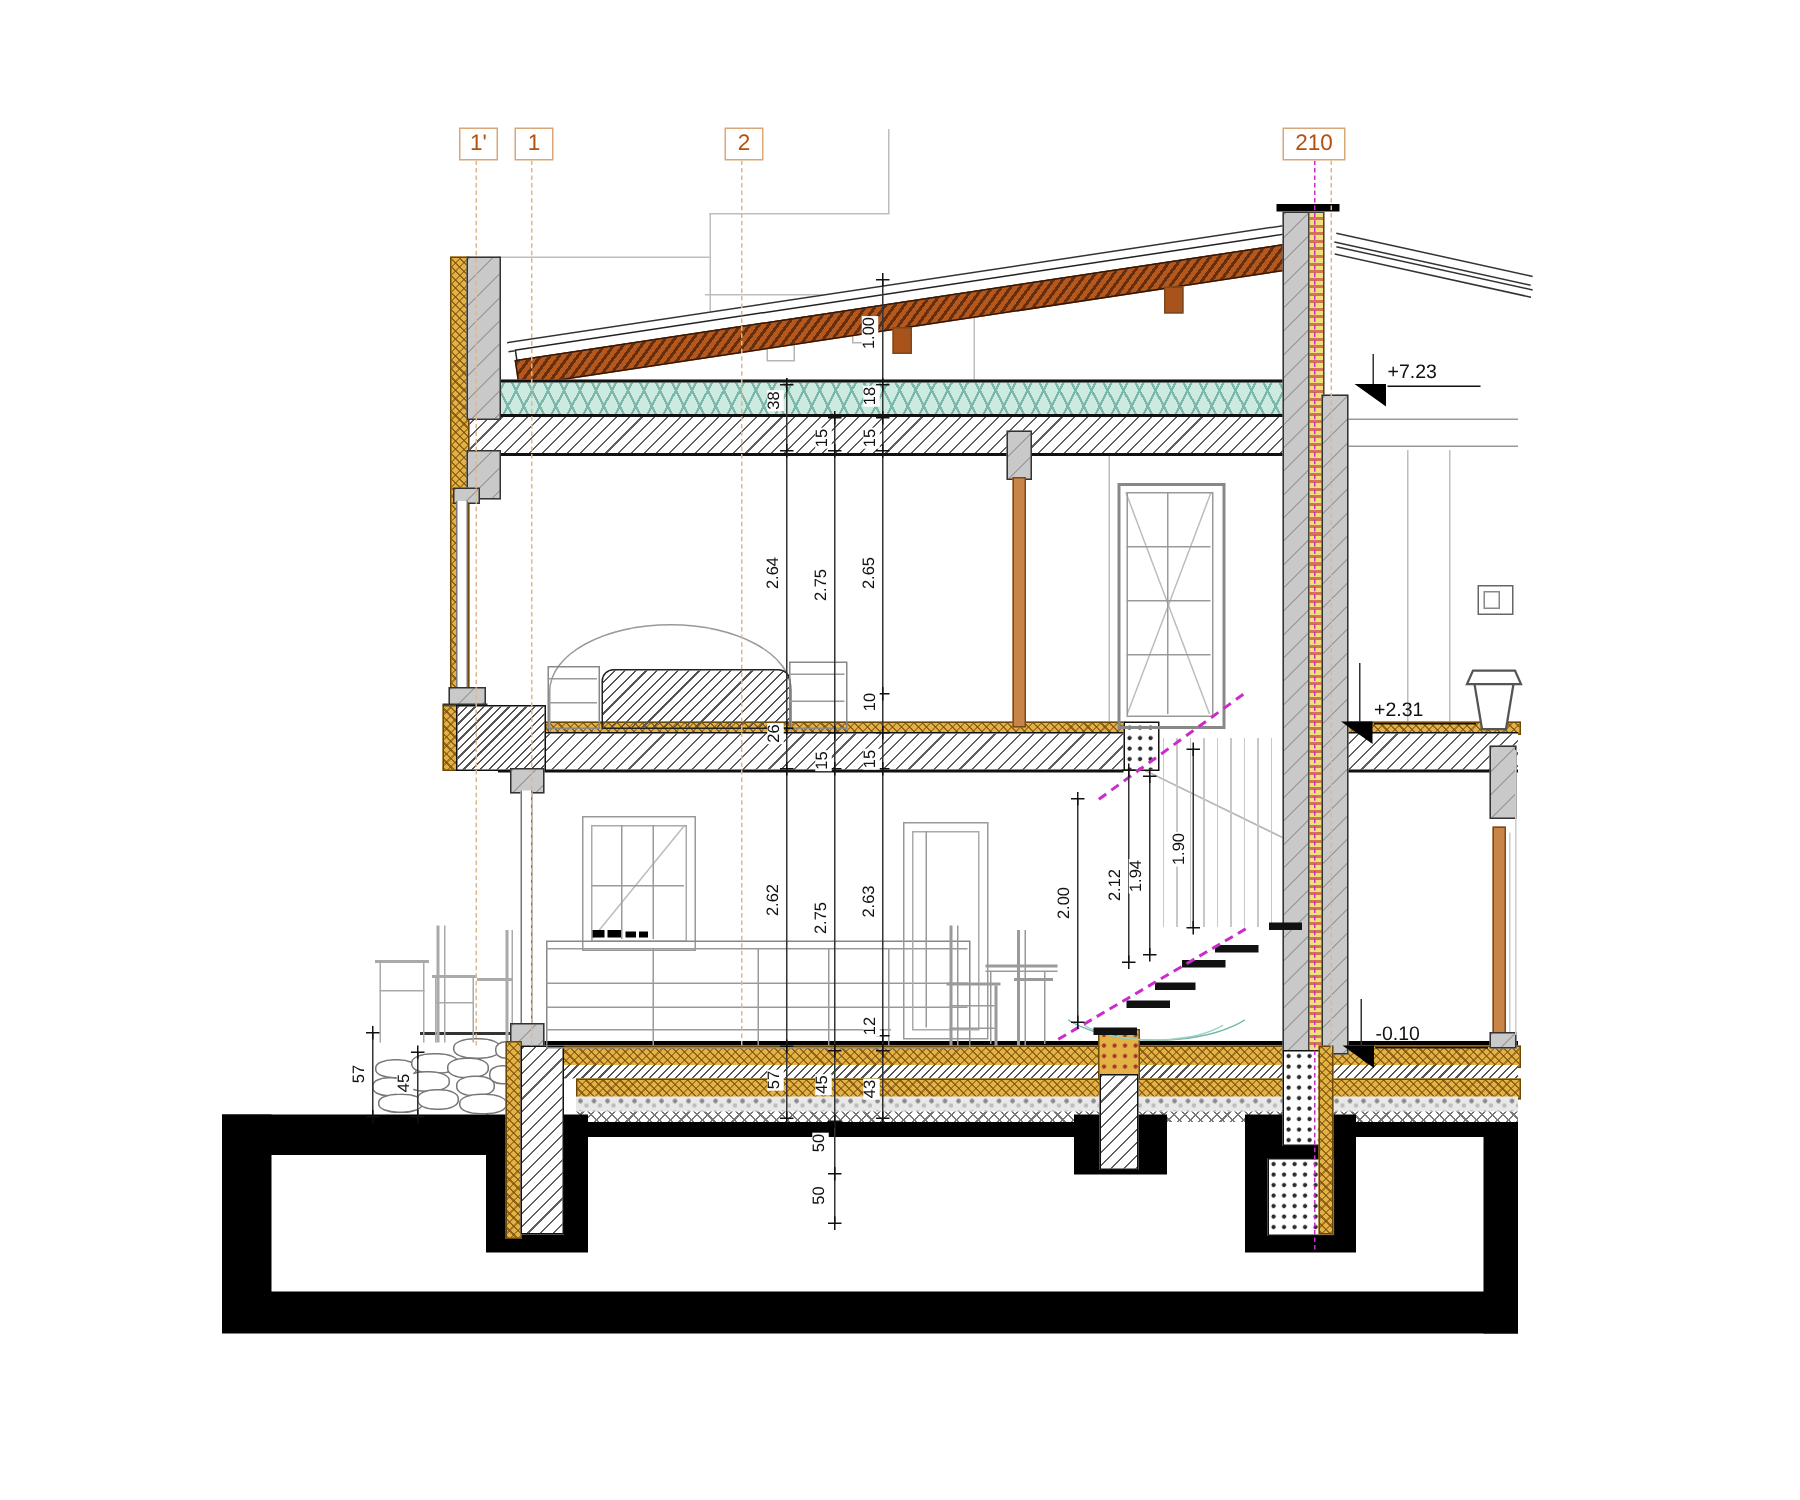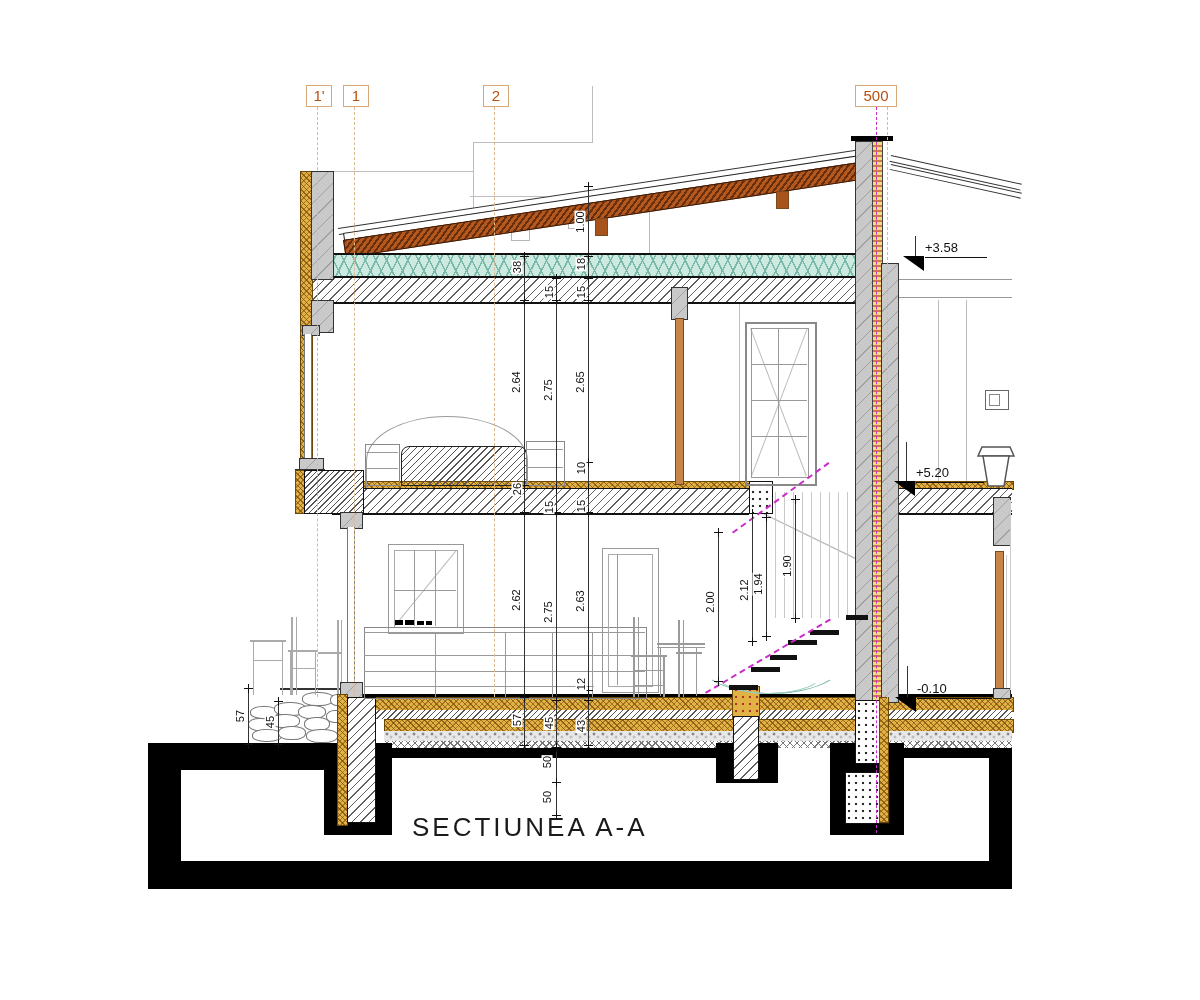--- a/index.html
+++ b/index.html
@@ -253,24 +253,24 @@
     <polygon points="9,12 35,12 30,42 14,42" fill="#fff" stroke="#555" stroke-width="1.5"></polygon>
   </svg>
   <div class="wall" style="left:993px;top:497px;width:16px;height:47px;z-index:5"></div>
   <div class="wd" style="left:995px;top:551px;width:7px;height:137px;z-index:5"></div>
   <div class="wall" style="left:993px;top:688px;width:16px;height:9px;z-index:5"></div>
   <div class="vlnf" style="left:1006px;top:555px;height:133px;background:#ccc;z-index:5"></div>
   <div class="vlnf" style="left:1010px;top:500px;height:190px;background:#ccc;z-index:5"></div>
 
   <div class="ldr" style="left:915px;top:236px;height:20px"></div>
   <div class="tri" style="left:903px;top:256px"></div>
-  <div class="lvl" style="left:925px;top:240px;width:62px">+3.58</div>
+  <div class="lvl" style="left:925px;top:240px;width:62px">+7.23</div>
   <div class="ldr" style="left:906px;top:442px;height:39px"></div>
   <div class="tri" style="left:894px;top:481px"></div>
-  <div class="lvl" style="left:916px;top:465px;width:68px">+5.20</div>
+  <div class="lvl" style="left:916px;top:465px;width:68px">+2.31</div>
   <div class="ldr" style="left:907px;top:666px;height:31px"></div>
   <div class="tri" style="left:895px;top:697px"></div>
   <div class="lvl" style="left:917px;top:681px;width:75px">-0.10</div>
 
   <div class="dline" style="left:524px;top:252px;height:494px"></div>
   <div class="dline" style="left:556px;top:278px;height:538px"></div>
   <div class="dline" style="left:588px;top:186px;height:560px"></div>
   <div class="dline" style="left:718px;top:532px;height:149px"></div>
   <div class="dline" style="left:752px;top:513px;height:128px"></div>
   <div class="dline" style="left:766px;top:517px;height:119px"></div>
@@ -339,17 +339,16 @@
   <div class="dim" style="left:710px;top:602px">2.00</div>
   <div class="dim" style="left:744px;top:590px">2.12</div>
   <div class="dim" style="left:758px;top:584px">1.94</div>
   <div class="dim" style="left:787px;top:566px">1.90</div>
   <div class="dim" style="left:240px;top:716px">57</div>
   <div class="dim" style="left:270px;top:722px">45</div>
 
   <div class="axisbox" style="left:306px;top:85px;width:24px">1'</div>
   <div class="axisbox" style="left:343px;top:85px;width:24px">1</div>
   <div class="axisbox" style="left:483px;top:85px;width:24px">2</div>
-  <div class="axisbox" style="left:855px;top:85px;width:40px">500</div>
-
-  <div id="title" style="left:412px;top:812px">SECTIUNEA A-A</div>
+  <div class="axisbox" style="left:855px;top:85px;width:40px">210</div>
+
 
 </div>
 
 </body></html>

